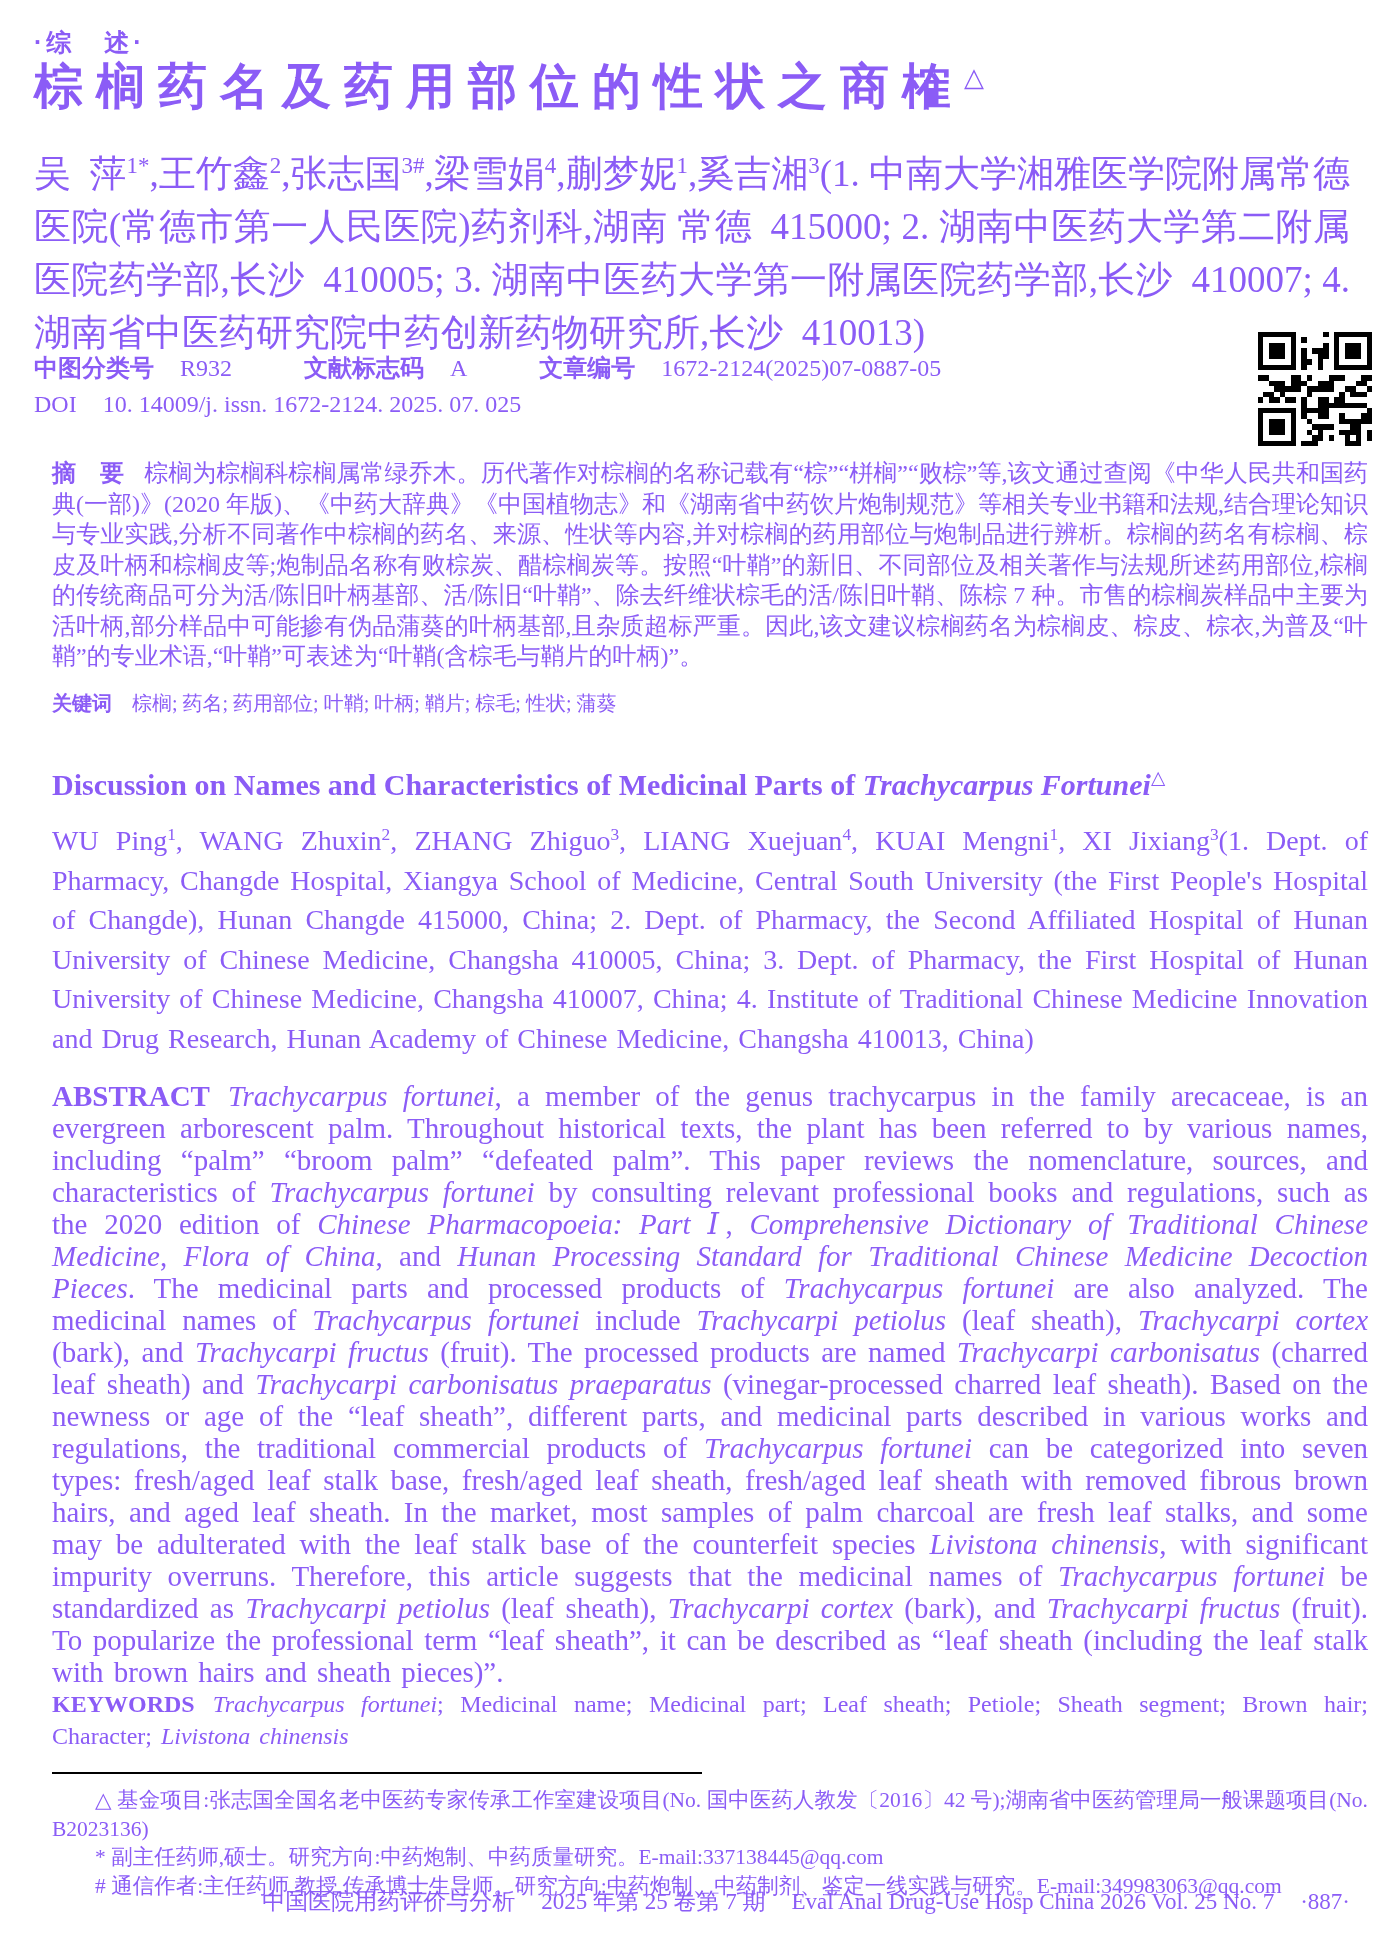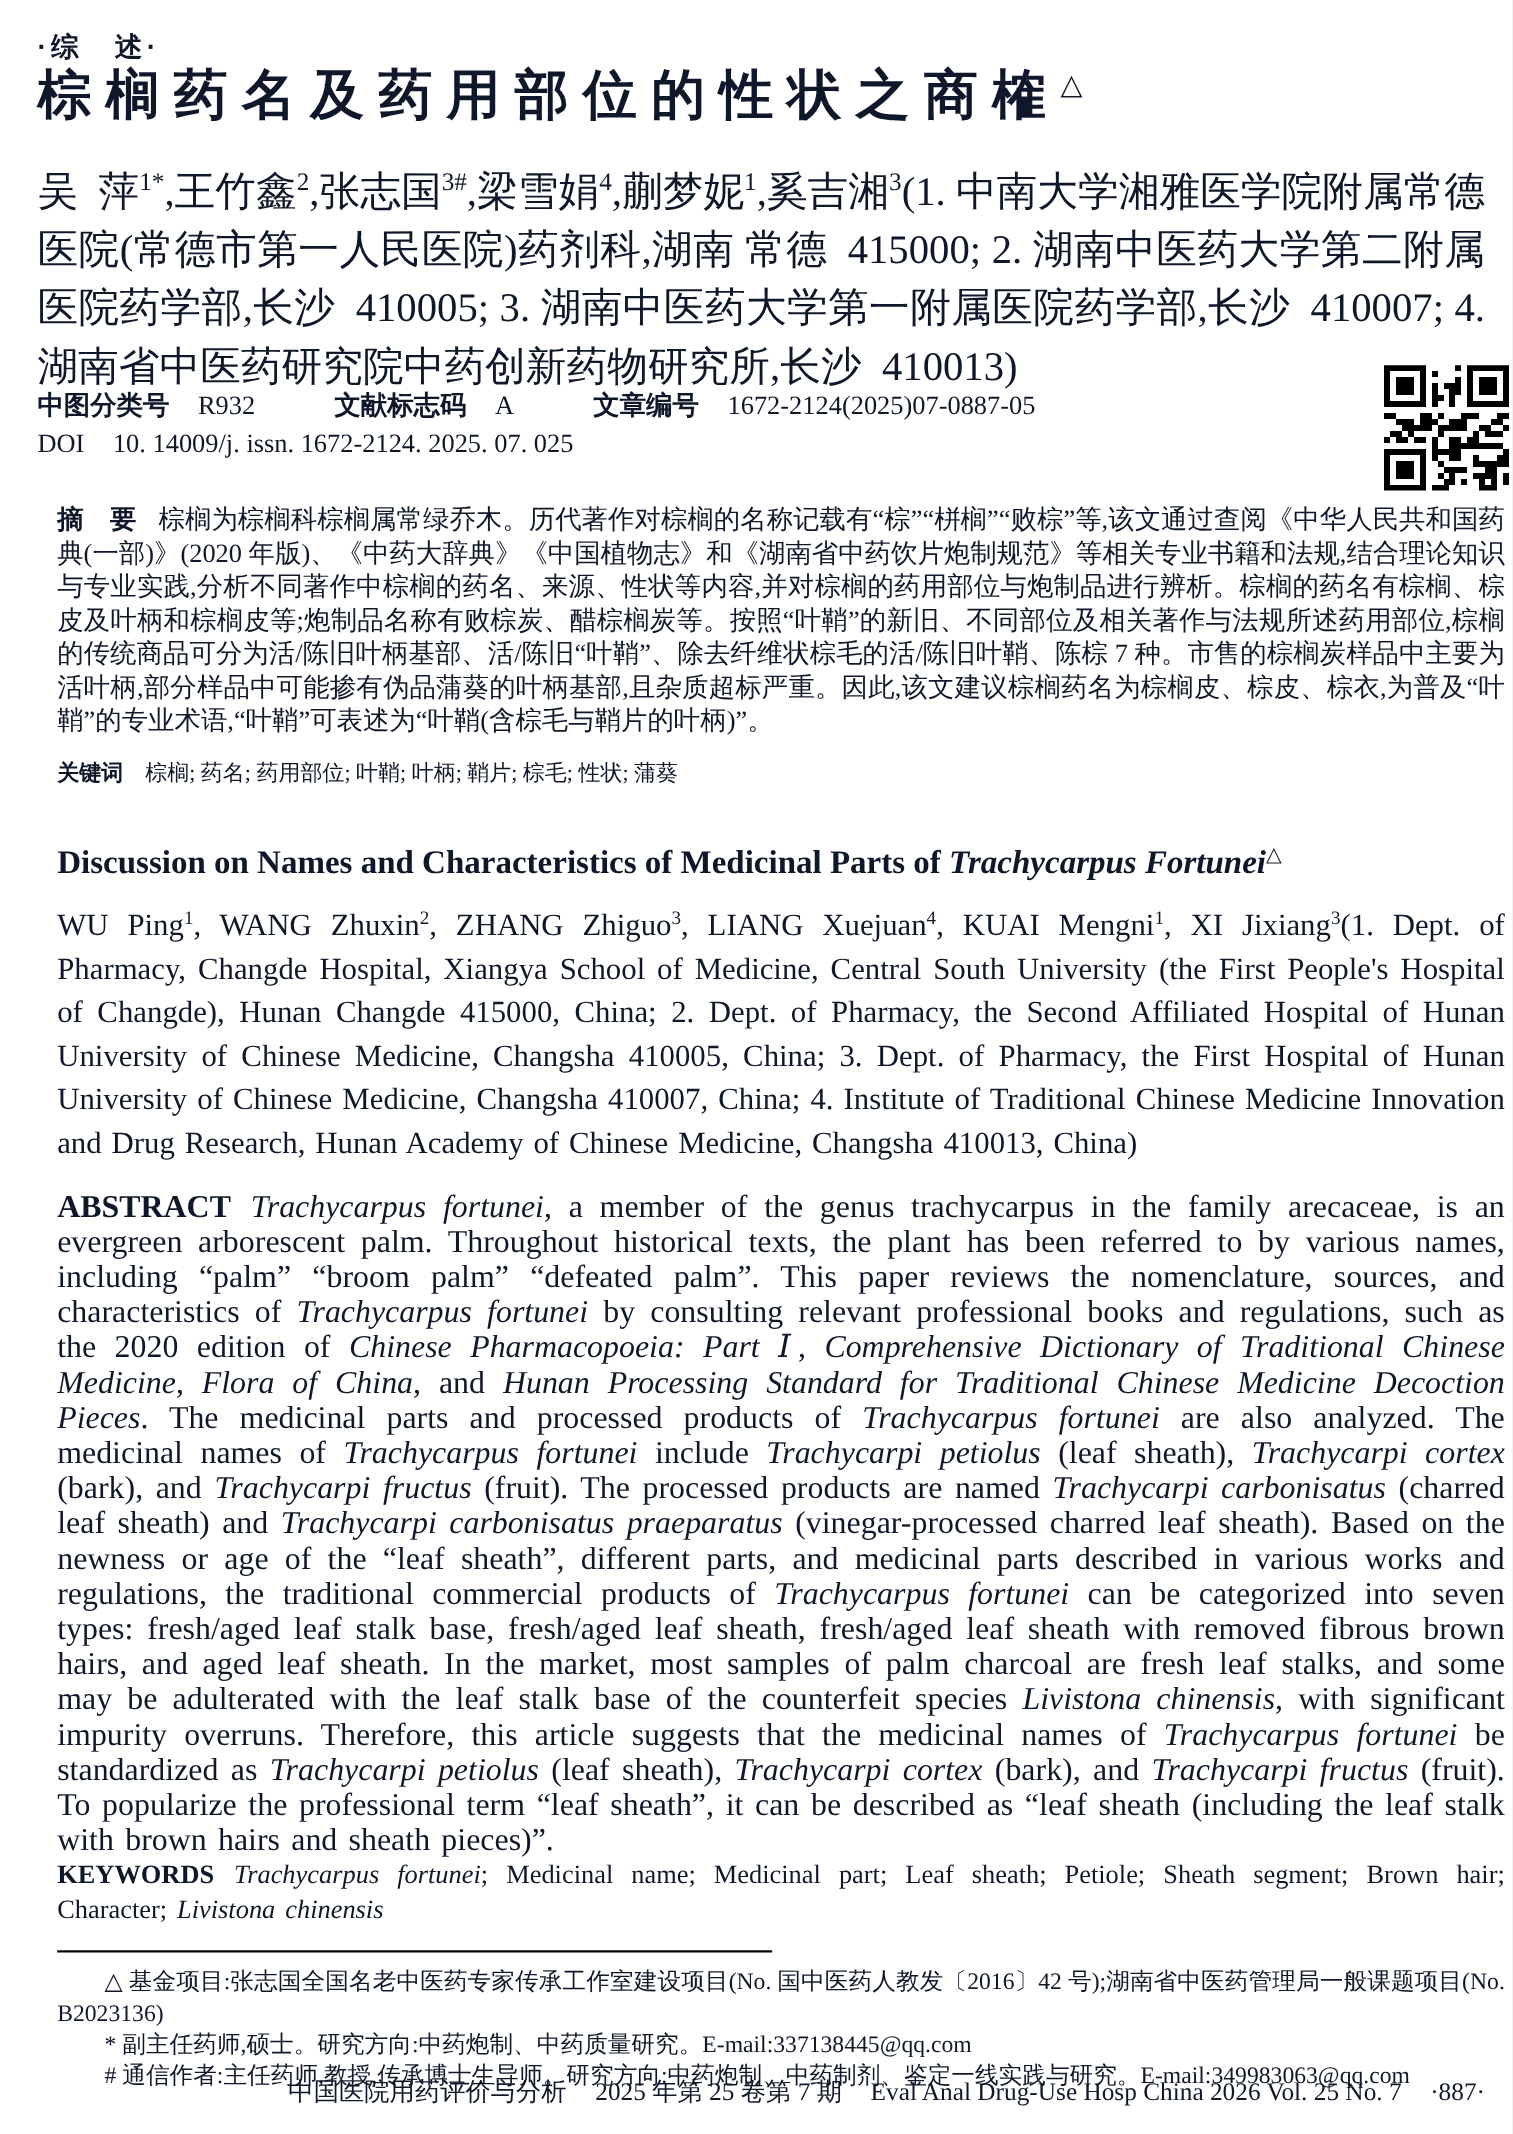--- a/index.html
+++ b/index.html
@@ -1,16 +1,16 @@
 <!DOCTYPE html>
 <html><head>
 <meta charset="utf-8">
 <style>
   html,body{margin:0;padding:0;background:#e8e8e8}
-  .page{position:relative;width:1375px;height:1940px;margin:0 auto;background:#ffffff;color:#0f172a;
+  .page{position:relative;width:1375px;height:1940px;margin:0 auto;background:#ffffff;color:#8b5cf6;
         font-family:"Liberation Serif","DejaVu Serif",serif;overflow:hidden}
   .abs{position:absolute}
   .hei{font-family:"Liberation Sans","DejaVu Sans",sans-serif;font-weight:bold}
 
   .section-mark{top:26px;left:34px;font-family:"Liberation Sans","DejaVu Sans",sans-serif;
                 font-weight:bold;font-size:25px;letter-spacing:4px}
   .title-cn{top:54px;left:34px;margin:0;font-size:49px;font-weight:bold;letter-spacing:13px;white-space:nowrap}
   .title-cn sup{font-size:26px;letter-spacing:0;vertical-align:super}
   .authors-cn{top:139px;left:34px;width:1316px;font-size:37px;line-height:53px;text-align:justify}
 

